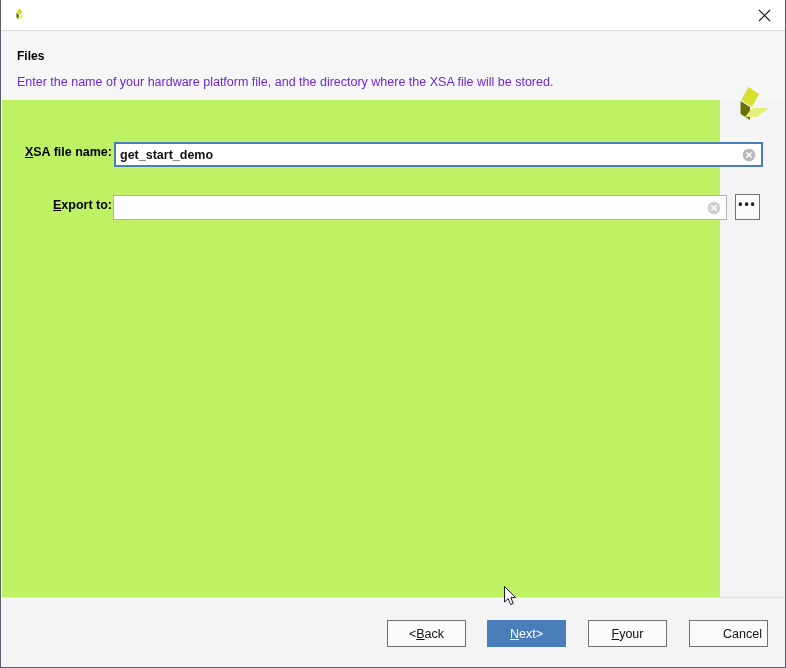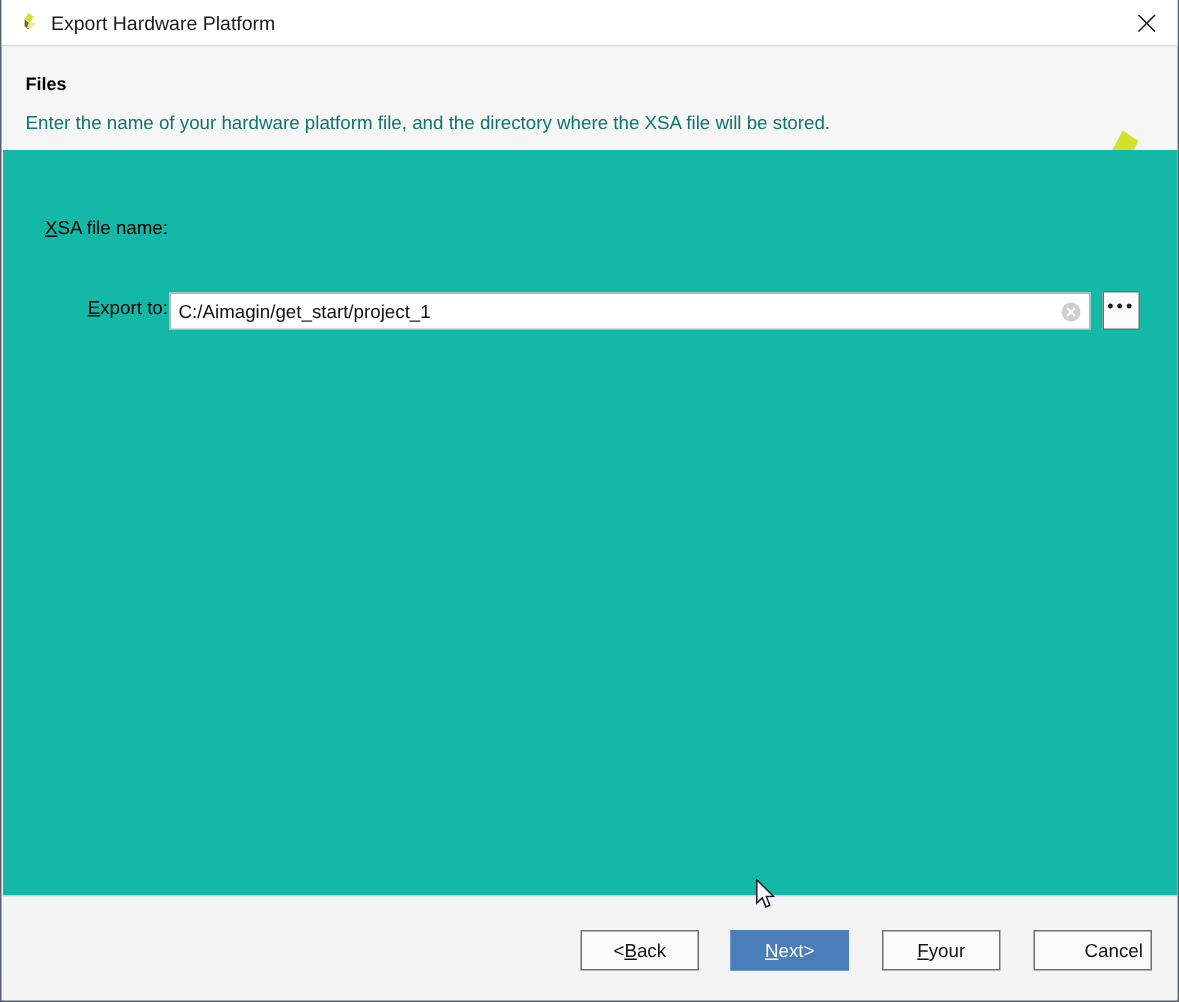--- a/index.html
+++ b/index.html
@@ -73,36 +73,37 @@
     left: 15px; top: 17px;
     font-size: 12px;
     font-weight: bold;
     color: #000000;
     white-space: nowrap;
   }
   .header-sub {
     position: absolute;
     left: 15px; top: 43px;
     font-size: 12.5px;
-    color: #0f766e;
+    color: #6d28d9;
     white-space: nowrap;
   }
   .brand-logo {
     position: absolute;
     right: 14px; top: 52px;
     width: 44px; height: 44px;
   }
 
   
   .form {
     position: absolute;
     left: 1px; top: 100px;
-    width: 783px;
+    width: 718px;
     height: 497px;
-    background: #14b8a6;
+    background: #bef264;
+    font-weight: bold;
   }
 
   .row {
     position: absolute;
     left: 0;
     width: 783px;
     height: 26px;
   }
   .row-name { top: 41px; }
   .row-dir  { top: 94px; }
@@ -241,21 +242,20 @@
 <div class="window">
 
   <div class="titlebar">
     <span class="title-icon">
       <svg width="18" height="18" viewBox="0 0 18 18">
         <polygon points="8.8,1.6 12.4,4.0 10.0,8.0 6.6,5.6" fill="#d6e02c"></polygon>
         <polygon points="6.4,5.8 9.0,8.0 9.0,12.6 6.4,10.6" fill="#6e7106"></polygon>
         <polygon points="9.4,8.4 14.2,8.4 10.8,11.6 7.6,11.6" fill="#e6ee7a"></polygon>
       </svg>
     </span>
-    <span class="title-text">Export Hardware Platform</span>
     <div class="close-btn">
       <svg width="13" height="13" viewBox="0 0 13 13">
         <line x1="1" y1="1" x2="12" y2="12" stroke="#1a1a1a" stroke-width="1.1"></line>
         <line x1="12" y1="1" x2="1" y2="12" stroke="#1a1a1a" stroke-width="1.1"></line>
       </svg>
     </div>
   </div>
 
   <div class="header">
     <div class="header-title">Files</div>
@@ -266,26 +266,35 @@
         <polygon points="13.5,17 23,23 23,36 13.5,30" fill="#6e7106"></polygon>
         <polygon points="25,24 42,24 30,33 18,33" fill="#e6ee7a"></polygon>
       </svg>
     </span>
   </div>
 
   <div class="form">
 
     <div class="row row-name">
       <div class="field-label"><span class="mn">X</span><span>SA file name:</span></div>
+      <div class="input-box input-focused">
+        <div class="input-text">get_start_demo</div>
+        <span class="clear-icon">
+          <svg width="14" height="14" viewBox="0 0 14 14">
+            <circle cx="7" cy="7" r="6.3" fill="#b9b9b9"></circle>
+            <line x1="4.4" y1="4.4" x2="9.6" y2="9.6" stroke="#ffffff" stroke-width="1.4"></line>
+            <line x1="9.6" y1="4.4" x2="4.4" y2="9.6" stroke="#ffffff" stroke-width="1.4"></line>
+          </svg>
+        </span>
+      </div>
     </div>
 
     <div class="row row-dir">
       <div class="field-label"><span class="mn">E</span><span>xport to:</span></div>
       <div class="input-box input-plain">
-        <div class="input-text">C:/Aimagin/get_start/project_1</div>
         <span class="clear-icon">
           <svg width="14" height="14" viewBox="0 0 14 14">
             <circle cx="7" cy="7" r="6.3" fill="#cfcfcf"></circle>
             <line x1="4.4" y1="4.4" x2="9.6" y2="9.6" stroke="#ffffff" stroke-width="1.4"></line>
             <line x1="9.6" y1="4.4" x2="4.4" y2="9.6" stroke="#ffffff" stroke-width="1.4"></line>
           </svg>
         </span>
       </div>
       <div class="browse-btn">•••</div>
     </div>

